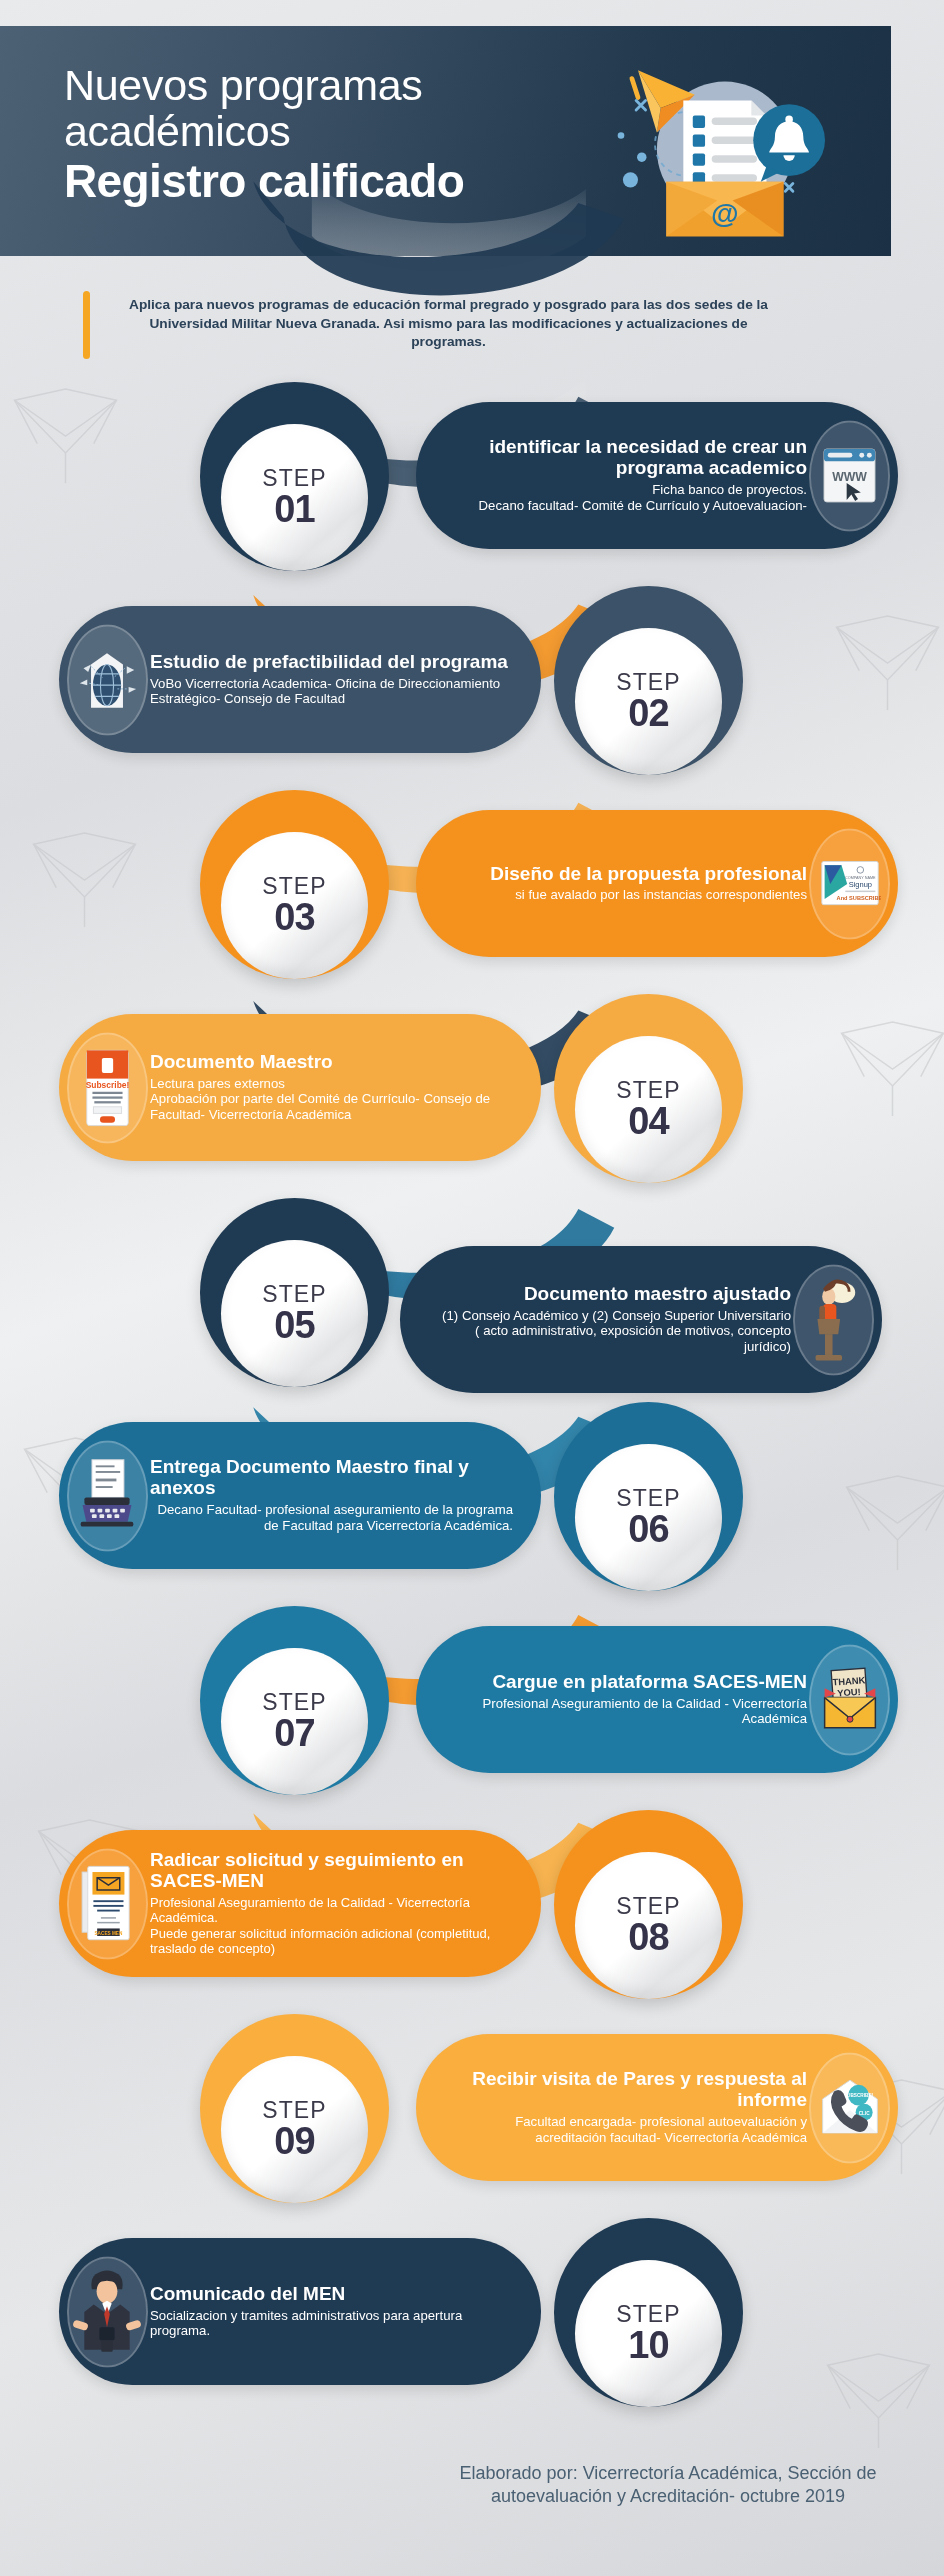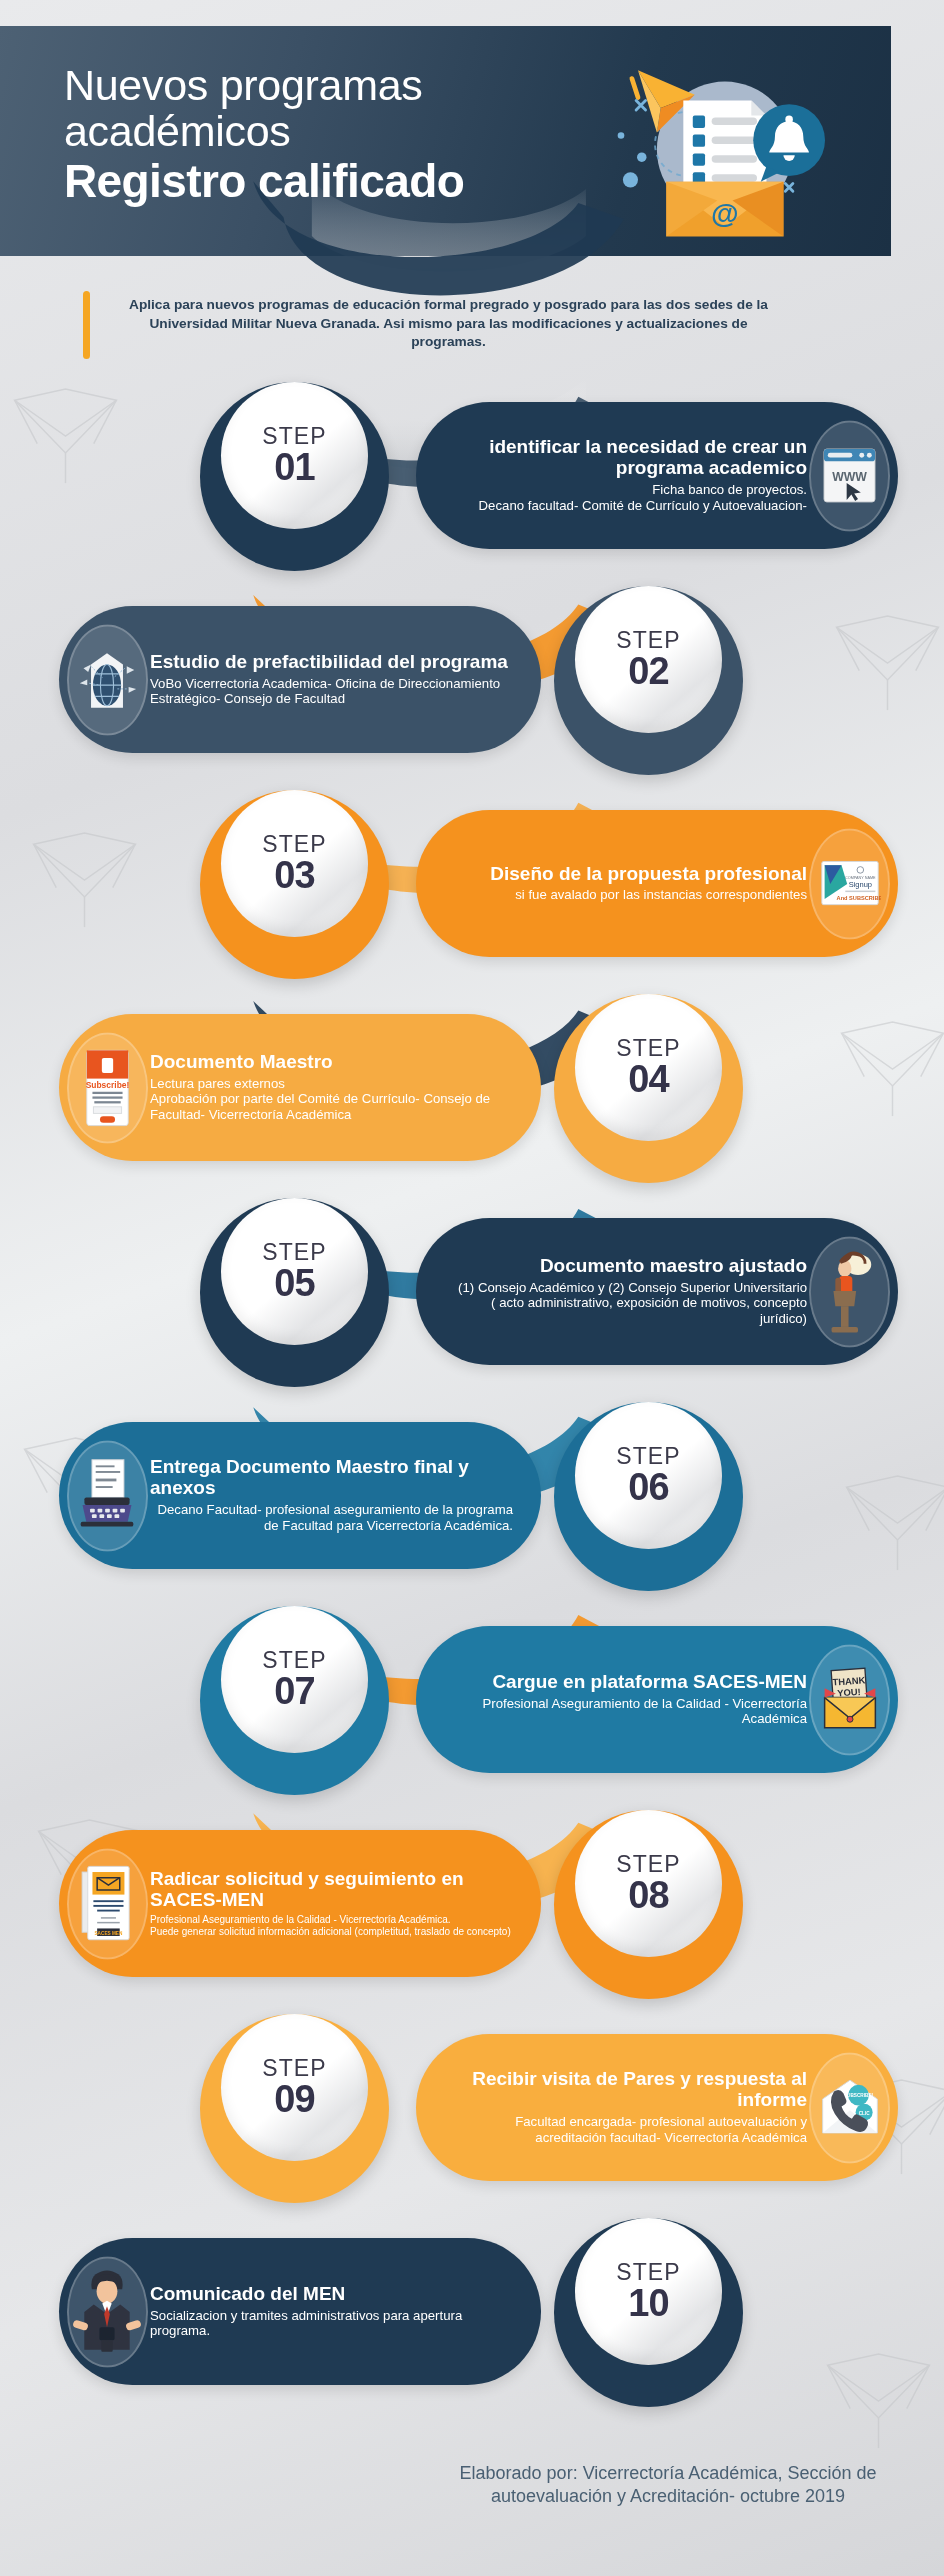--- a/index.html
+++ b/index.html
@@ -56,21 +56,21 @@
   
   .steps { position: absolute; left: 0; top: 374px; width: 945px; height: 2040px; }
   .step { position: absolute; left: 0; width: 945px; height: 204px; }
 
   
   .chain { position: absolute; left: 0; top: 0; width: 945px; height: 2040px; pointer-events: none; }
 
   
   .circle {
     position: absolute; top: 7.6px; width: 189px; height: 189px; border-radius: 50%;
-    display: flex; flex-direction: column; align-items: center; justify-content: flex-start;
+    display: flex; flex-direction: column; align-items: center; justify-content: flex-end;
     box-shadow: 0 5.7px 15px rgba(0,0,0,.16);
   }
   .circle .inner {
     width: 147px; height: 147px; border-radius: 50%;
     background: linear-gradient(140deg, #ffffff 0%, #ffffff 52%, #e3e4e6 74%, #fafafa 100%);
     display: flex; flex-direction: column; align-items: center; justify-content: center;
     box-shadow: inset 0 -5.7px 13.2px rgba(0,0,0,.07);
   }
   .c-step { font-size: 23px; color: #3b3a4a; letter-spacing: 1.1px; line-height: 1; margin-bottom: 0.9px; }
   .c-num  { font-size: 38px; font-weight: bold; color: #34334a; line-height: .95; letter-spacing: -0.9px; }
@@ -439,21 +439,21 @@
       </div>
       <div class="circle" style="left:554px;background:#f6ab42;">
         <div class="inner">
           <div class="c-step">STEP</div>
           <div class="c-num">04</div>
         </div>
       </div>
     </div>
 
     <div class="step" style="top:816px;">
-      <div class="pill right" style="left:416px;width:482px;background:#1f3a53;">
+      <div class="pill right" style="left:400px;width:482px;background:#1f3a53;margin-top:28px;">
         <div class="pill-txt">
           <div class="pill-title">Documento maestro ajustado</div>
           <div class="pill-sub">(1) Consejo Académico y (2) Consejo Superior Universitario ( acto administrativo, exposición de motivos, concepto jurídico)</div>
         </div>
         <div class="pill-ico">
           <svg width="59" height="85" viewBox="0 0 62 90">
             <ellipse cx="40" cy="16" rx="14" ry="11" fill="#f7f0d8"></ellipse>
             <path d="M24 8 q8 -8 16 -5 q9 3 9 12 l-3 0 q0 -7 -7 -8 q-10 -2 -15 1 z" fill="#6d3f2a"></path>
             <ellipse cx="26" cy="20" rx="7" ry="9" fill="#f0c9a6"></ellipse>
             <path d="M20 12 q6 -9 14 -7 q-2 8 -12 10 z" fill="#6d3f2a"></path>
@@ -537,21 +537,21 @@
           <div class="c-step">STEP</div>
           <div class="c-num">07</div>
         </div>
       </div>
     </div>
 
     <div class="step" style="top:1428px;">
       <div class="pill left" style="left:59px;width:482px;background:#f5921e;">
         <div class="pill-txt">
           <div class="pill-title">Radicar solicitud y seguimiento en SACES-MEN</div>
-          <div class="pill-sub" style="white-space:pre-line;font-size:10px;">Profesional Aseguramiento de la Calidad - Vicerrectoría Académica.
+          <div class="pill-sub" style="white-space:pre-line;font-size:13px;">Profesional Aseguramiento de la Calidad - Vicerrectoría Académica.
 Puede generar solicitud información adicional (completitud, traslado de concepto)</div>
         </div>
         <div class="pill-ico">
           <svg width="55" height="79" viewBox="0 0 58 84">
             <rect x="2" y="8" width="40" height="64" fill="#ebeced" stroke="#d3d6d9"></rect>
             <rect x="8" y="2" width="44" height="78" rx="2" fill="#ffffff" stroke="#d6d9dc"></rect>
             <rect x="13" y="8" width="34" height="24" fill="#f5a623"></rect>
             <path d="M18 14 L42 14 L42 27 L18 27 Z" fill="none" stroke="#2b2f3a" stroke-width="1.6"></path>
             <path d="M18 14 L30 22 L42 14" fill="none" stroke="#2b2f3a" stroke-width="1.6"></path>
             <g fill="#2c4a6e">

